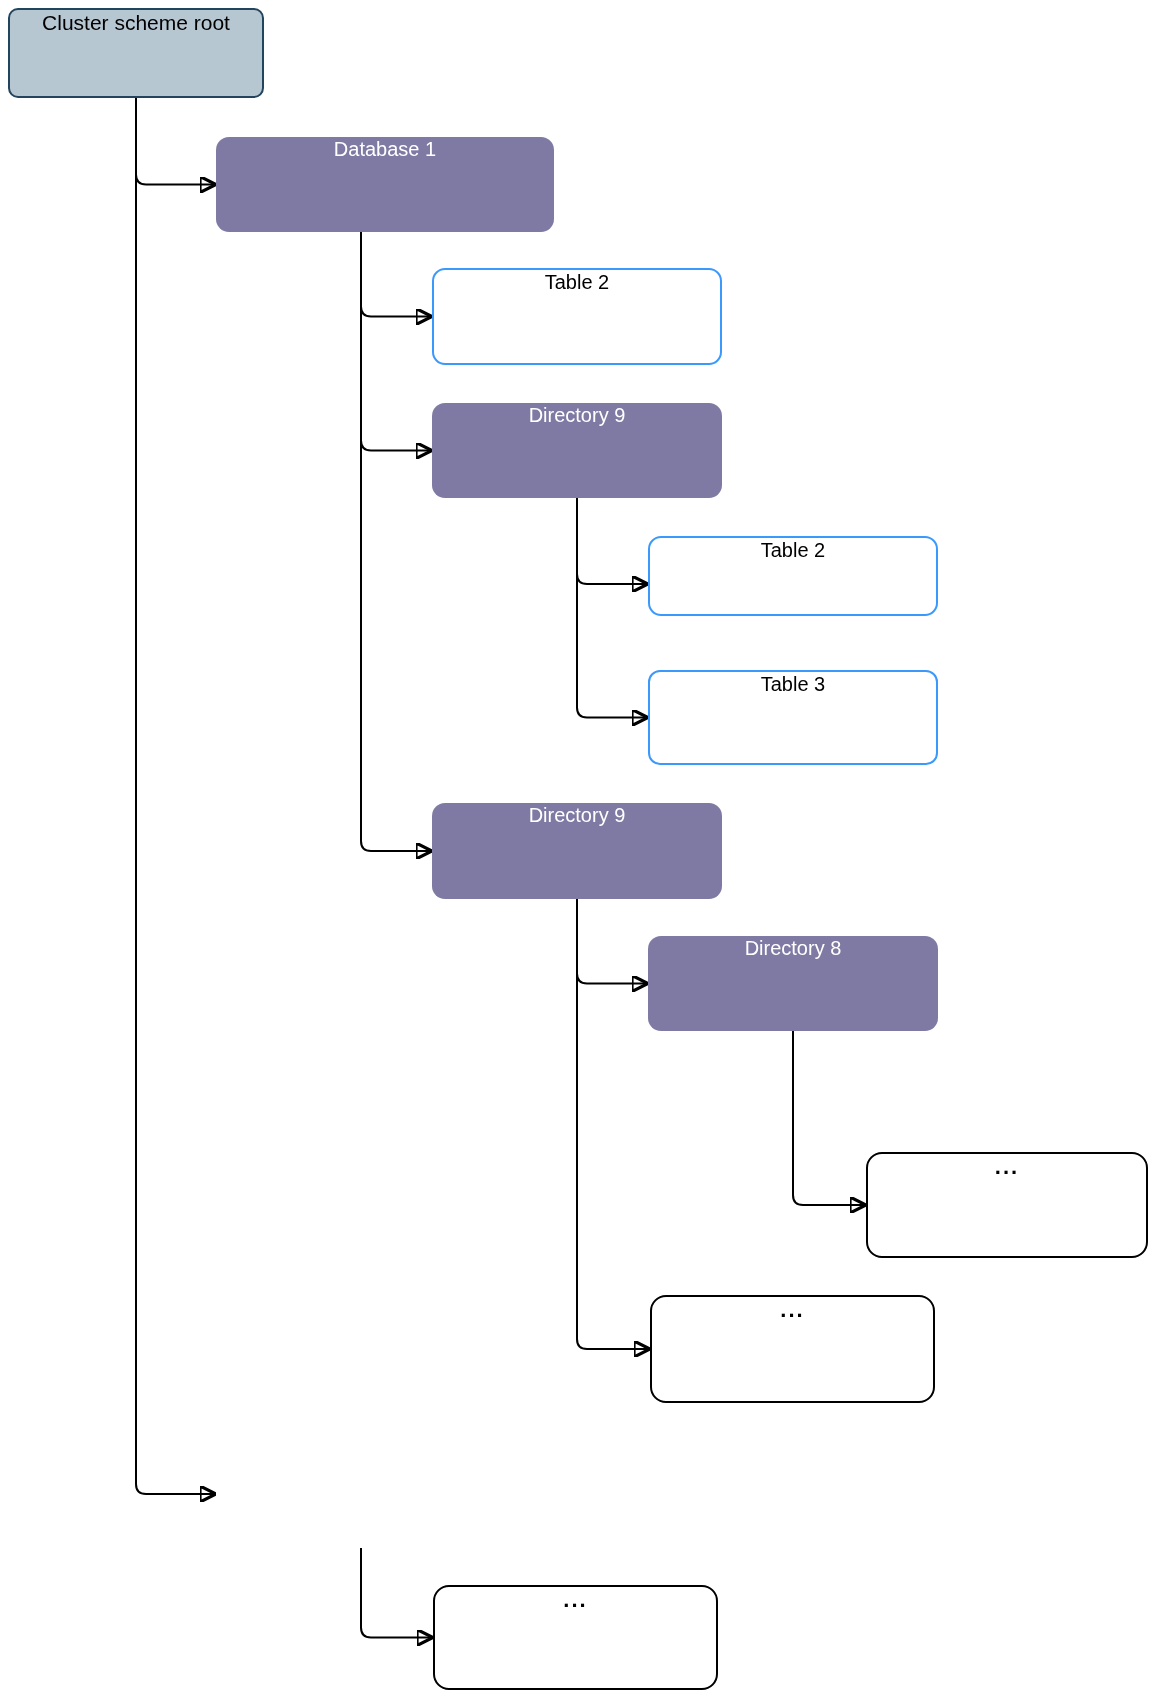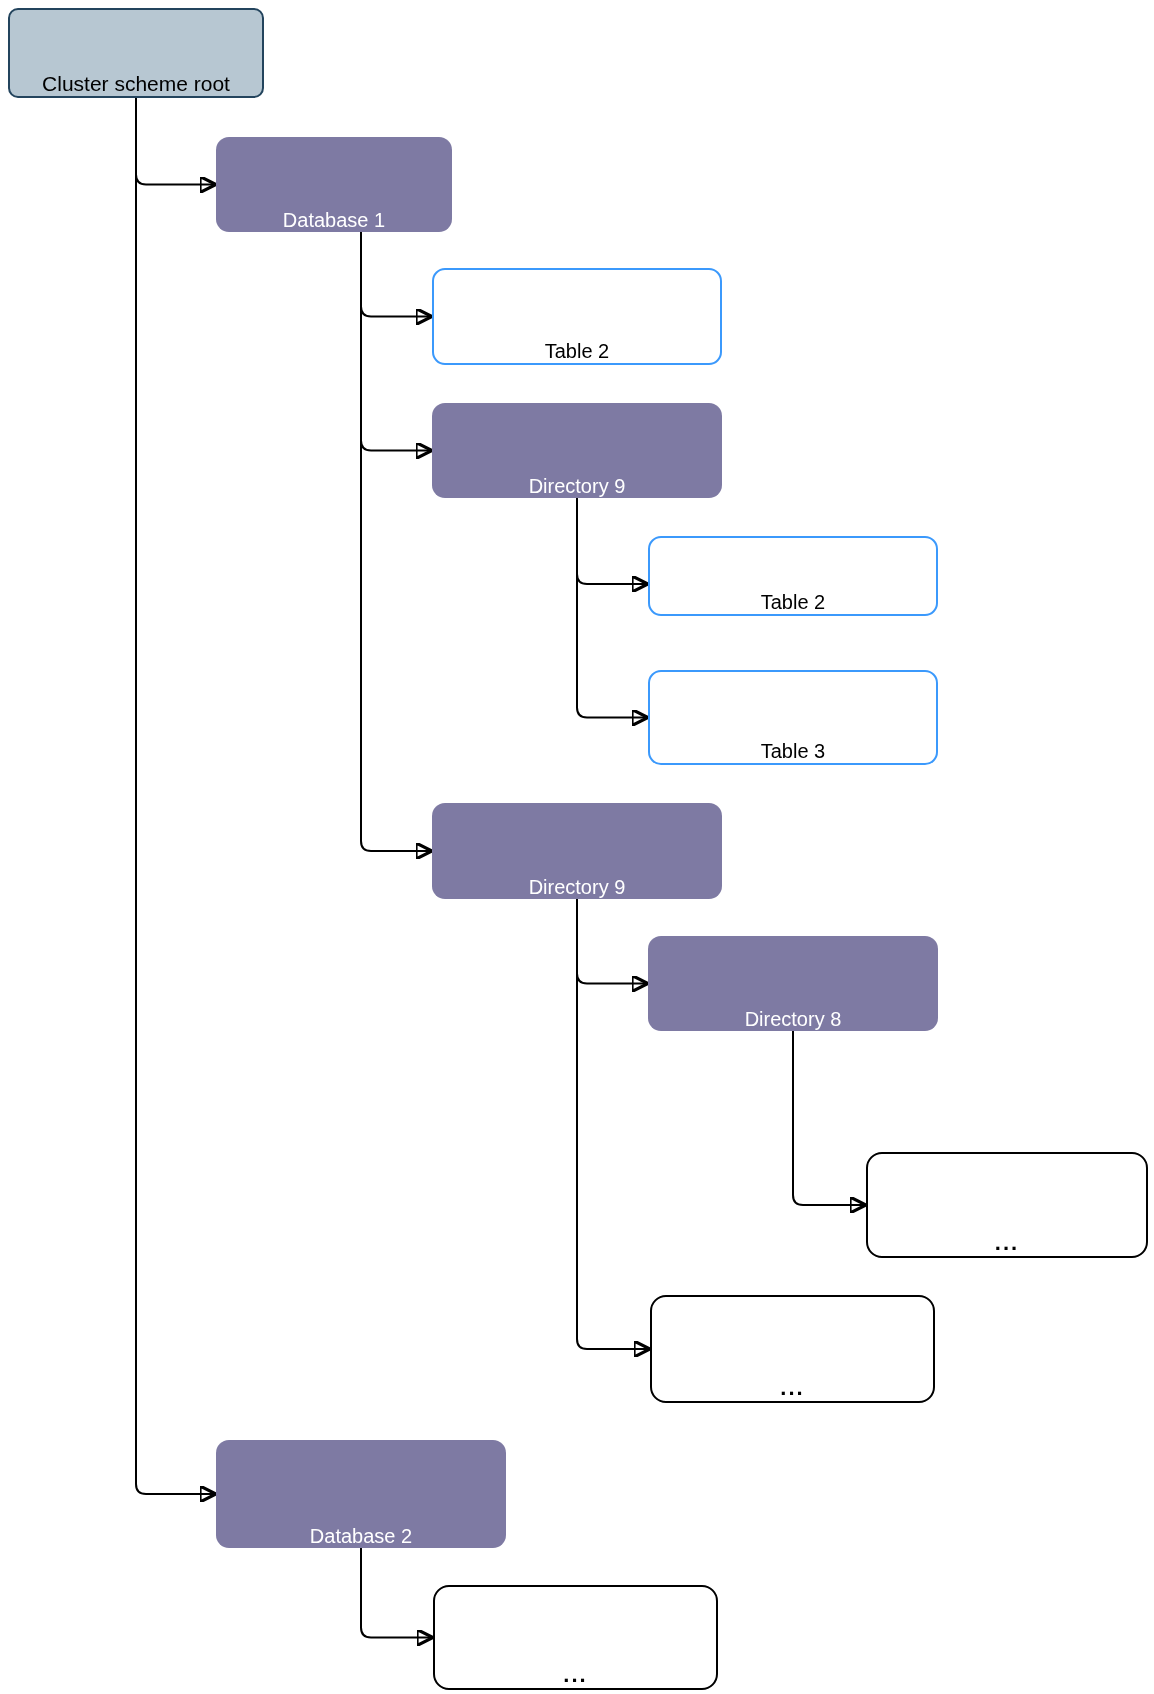--- a/index.html
+++ b/index.html
@@ -7,21 +7,21 @@
     width: 1154px; height: 1694px;
     background: #ffffff;
     font-family: "Liberation Sans", sans-serif;
   }
   .canvas { position: relative; width: 1154px; height: 1694px; overflow: hidden; background: #fff; }
   .connectors { position: absolute; left: 0; top: 0; }
   .connectors path { fill: none; stroke: var(--connector, #000); stroke-width: 2; }
   .arrowhead { fill: var(--connector, #000); stroke: none; }
   .node {
     position: absolute;
-    display: flex; align-items: flex-end; justify-content: center;
+    display: flex; align-items: flex-start; justify-content: center;
     font-size: 20px; text-align: center; line-height: 1.2;
   }
   .node.root {
     background: var(--root-fill, #b7c7d2);
     border: 2px solid var(--root-border, #23445d);
     color: #000; border-radius: 10px; font-size: 21px;
   }
   .node.dir {
     background: var(--directory-fill, #7e7aa3);
     color: var(--directory-text, #fff);
@@ -66,57 +66,54 @@
 
     <path d="M793,1031 L793,1195 Q793,1205 803,1205 L866,1205" marker-end="url(#arrow)"></path>
 
     <path d="M361,1548 L361,1627.5 Q361,1637.5 371,1637.5 L433,1637.5" marker-end="url(#arrow)"></path>
   </svg>
 
   <div class="node root" style="left:8px; top:8px; width:256px; height:90px;">
     <span>Cluster scheme root</span>
   </div>
 
-  <div class="node dir" style="left:216px; top:137px; width:236px; height:95px;">
+  <div class="node dir" style="left:216px; top:137px; width:338px; height:95px;">
     <span>Database 1</span>
   </div>
 
   <div class="node table" style="left:432px; top:268px; width:290px; height:97px;">
     <span>Table 2</span>
   </div>
 
   <div class="node dir" style="left:432px; top:403px; width:290px; height:95px;">
     <span>Directory 9</span>
   </div>
 
   <div class="node table" style="left:648px; top:536px; width:290px; height:80px;">
     <span>Table 2</span>
   </div>
 
-  <div class="node table" style="left:648px; top:670px; width:290px; height:95px;">
+  <div class="node table" style="left:648px; top:670px; width:290px; height:95px;border-radius:12px;">
     <span>Table 3</span>
   </div>
 
   <div class="node dir" style="left:432px; top:803px; width:290px; height:96px;">
     <span>Directory 9</span>
   </div>
 
   <div class="node dir" style="left:648px; top:936px; width:290px; height:95px;">
     <span>Directory 8</span>
   </div>
 
   <div class="node plain" style="left:866px; top:1152px; width:282px; height:106px;">
     <span>...</span>
   </div>
 
   <div class="node plain" style="left:650px; top:1295px; width:285px; height:108px;">
     <span>...</span>
   </div>
 
-  <div class="node dir" style="left:216px; top:1440px; width:290px; height:108px;">
-    <span>Database 2</span>
-  </div>
 
   <div class="node plain" style="left:433px; top:1585px; width:285px; height:105px;">
     <span>...</span>
   </div>
 
 </div>
 
 </body></html>

